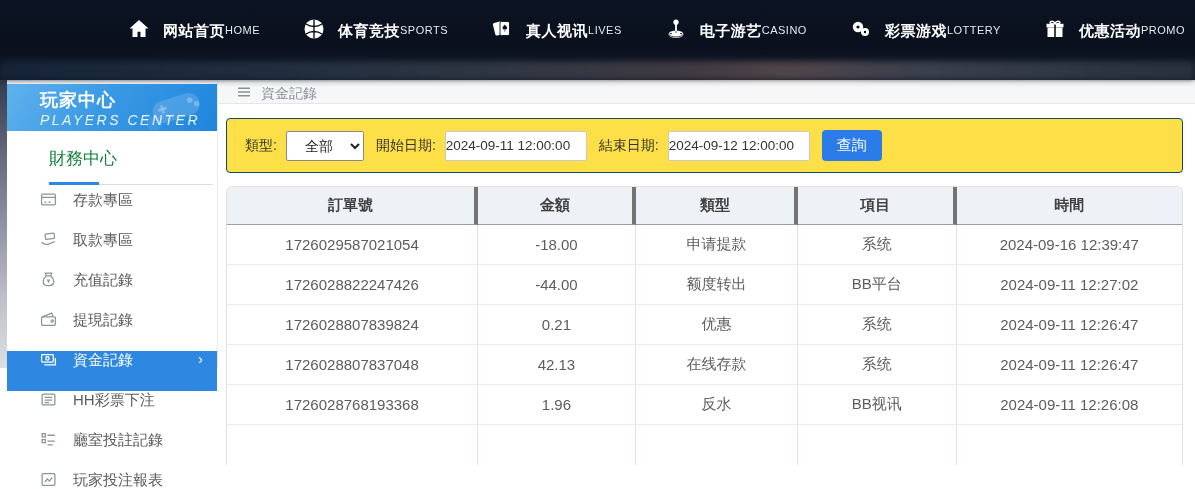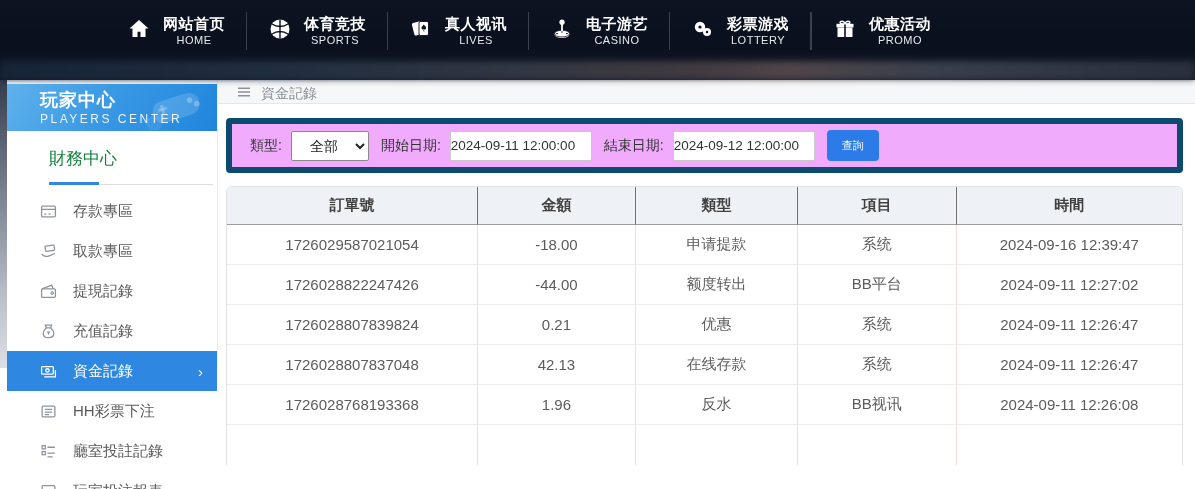--- a/index.html
+++ b/index.html
@@ -9,74 +9,74 @@
   
   .topnav { position:relative; height:80px;
     background:linear-gradient(180deg,#0c1322 0%,#0a101d 55%,#101726 100%); }
   .nav-banner { position:absolute; left:0; right:0; bottom:0; height:19px;
     background:linear-gradient(90deg,#17263a 0%,#233043 22%,#333a46 42%,#463e44 58%,#574a4e 66%,#3e4450 78%,#333a47 90%,#2c3340 100%);
     filter:blur(3px); opacity:.9; }
   .nav-items { position:relative; z-index:2; display:flex; align-items:center;
     height:62px; padding-left:106px; }
   .nav-item { display:flex; align-items:center; gap:12px; padding:0 21px; cursor:pointer; }
   .nav-item svg { width:24px; height:24px; flex:0 0 auto; }
-  .nav-text { display:flex; flex-direction:column; align-items:center; line-height:1.25;text-align:center; }
+  .nav-text { display:flex; flex-direction:row; align-items:center; line-height:1.25;text-align:center; }
   .nav-title { color:#fff; font-size:15px; font-weight:bold; letter-spacing:.5px; white-space:nowrap; }
   .nav-sub { color:#e6e9ee; font-size:11px; letter-spacing:.5px; }
   .nav-divider { width:1px; height:38px; background:#39404f; }
 
   
   .page { display:flex; height:288px; }
   .left-strip { width:7px;
     background:linear-gradient(180deg,#333b4d 0%,#5c6375 22%,#8d93a1 50%,#bfc3cc 78%,#dcdfe4 100%); }
 
   
   .sidebar { width:211px; background:#fff; padding-top:4px; border-right:1px solid #ebebeb; }
   .sidebar-header { position:relative; height:47px; overflow:hidden;
     background:linear-gradient(120deg,#5fb2ec 0%,#3b99e4 45%,#1f86dd 100%);
     padding:6px 0 0 33px; color:#fff; }
   .sidebar-title { font-size:18px; font-weight:bold; letter-spacing:1px; line-height:1.2; }
-  .sidebar-sub { font-size:12px; letter-spacing:2.5px; color:#eaf4fd; }
+  .sidebar-sub { font-size:14px; letter-spacing:2.5px; color:#eaf4fd;font-style:italic; }
   .pad-watermark { position:absolute; right:8px; top:2px; opacity:.55; }
   .sidebar-section { margin:16px 0 0 0; padding-left:42px; color:#15803d; font-size:17px; }
   .section-rule { position:relative; margin:12px 4px 6px 42px; height:3px; }
   .section-rule .gray { position:absolute; left:0; right:0; bottom:0; height:1px; background:#dcdcdc; }
   .section-rule .blue { position:absolute; left:0; bottom:0; width:50px; height:3px; background:#2e87e0; }
-  .menu-item { display:flex; align-items:center; height:40px; padding:0 14px 0 33px;
+  .menu-item { display:flex; height:40px; padding:0 14px 0 33px;
     color:#5a5a5a; font-size:15px; cursor:pointer; }
   .menu-item .mi-icon { width:17px; height:17px; margin-right:16px; color:#8d949c; flex:0 0 auto; }
   .menu-item.active { background:#2e87e0; color:#fff; }
   .menu-item.active .mi-icon { color:#fff; }
   .menu-item .chev { margin-left:auto; font-size:15px; line-height:1; }
 
   
   .main { flex:1; display:flex; flex-direction:column; padding-top:4px; min-width:0; }
   .breadcrumb { height:40px; background:#f6f7f9; border-bottom:1px solid #e6e6e6;
     display:flex; align-items:center; gap:9px; padding-left:18px;
     color:#8a9099; font-size:14px; }
   .content { padding:14px 12px 0 8px; }
 
   .filter-card { display:flex; align-items:center; height:55px;
-    border:6px solid #0c4a6e; border-radius:4px; padding:0 18px; background:#f0abfc; }
+    border:1px solid #0c4a6e; border-radius:4px; padding:0 18px; background:#fde047; }
   .f-label { font-size:14px; color:#333; margin-right:9px; white-space:nowrap; }
   .type-select { width:78px; height:30px; border:1px solid #8a8a8a; border-radius:2px;
     font-size:14px; color:#222; padding:0 4px; background:#fff; margin-right:12px;
     font-family:"Liberation Sans","DejaVu Sans",sans-serif;text-align:center; }
   .date-input { width:142px; height:30px; border:1px solid #c9c9c9; border-radius:2px;
     font-size:13.5px; color:#333; padding:0 0; margin-right:12px;
     font-family:"Liberation Sans","DejaVu Sans",sans-serif; }
   .search-btn { height:31px; padding:0 15px; background:#2b7ce9; color:#fff;
-    border:none; border-radius:4px; font-size:11px; cursor:pointer;
+    border:none; border-radius:4px; font-size:15px; cursor:pointer;
     font-family:"Liberation Sans","DejaVu Sans",sans-serif; }
 
   .table-wrap { margin-top:13px; border:1px solid #e2e2e2; border-bottom:none;
     border-radius:6px 6px 0 0; overflow:hidden; }
   table { width:100%; border-collapse:separate; border-spacing:0; table-layout:fixed; }
   th { height:38px; background:#eef1f5; color:#404040; font-size:15px; font-weight:bold;
-    border-bottom:1px solid #9d9d9d; border-right:1px solid #737373; text-align:center; }
+    border-bottom:1px solid #9d9d9d; border-right:4px solid #737373; text-align:center; }
   th:last-child { border-right:none; }
   td { height:40px; color:#5c5c5c; font-size:15px; text-align:center;
     border-right:1px solid #f3dcdc; border-bottom:1px solid #ededed; white-space:nowrap; }
   td:last-child { border-right:none; }
   tr.partial td { border-bottom:none; }
 </style>
 </head>
 <body>
 
 <header class="topnav">
@@ -204,33 +204,33 @@
     <div class="menu-item">
       <span class="mi-icon"><svg viewBox="0 0 16 16" width="17" height="17" fill="none" stroke="currentColor" stroke-width="1.2">
             <rect x="5" y="2.5" width="8.5" height="5" rx="0.8" transform="rotate(-8 9 5)"></rect>
             <path d="M1.5 10.5c2 2.3 4.5 2.6 7 1.6l5.5-2.2"></path>
           </svg></span>
       <span>取款專區</span>
     </div>
 
     <div class="menu-item">
       <span class="mi-icon"><svg viewBox="0 0 16 16" width="17" height="17" fill="none" stroke="currentColor" stroke-width="1.2">
+            <path d="M6 4.5 5 2h6l-1 2.5m-4 0h4c1.8 1.6 3 3.2 3 5.3 0 2.4-2 4-5 4s-5-1.6-5-4c0-2.1 1.2-3.7 3-5.3z"></path>
+            <path d="M6.5 8.5h3M8 8.5V11"></path>
+          </svg></span>
+      <span>充值記錄</span>
+    </div>
+
+    <div class="menu-item">
+      <span class="mi-icon"><svg viewBox="0 0 16 16" width="17" height="17" fill="none" stroke="currentColor" stroke-width="1.2">
             <path d="M2 5.5 11 2l1.2 3.2"></path>
             <rect x="1.5" y="5.5" width="13" height="8" rx="1"></rect>
             <circle cx="11.5" cy="9.5" r="1.1"></circle>
           </svg></span>
       <span>提現記錄</span>
-    </div>
-
-    <div class="menu-item">
-      <span class="mi-icon"><svg viewBox="0 0 16 16" width="17" height="17" fill="none" stroke="currentColor" stroke-width="1.2">
-            <path d="M6 4.5 5 2h6l-1 2.5m-4 0h4c1.8 1.6 3 3.2 3 5.3 0 2.4-2 4-5 4s-5-1.6-5-4c0-2.1 1.2-3.7 3-5.3z"></path>
-            <path d="M6.5 8.5h3M8 8.5V11"></path>
-          </svg></span>
-      <span>充值記錄</span>
     </div>
 
     <div class="menu-item active">
       <span class="mi-icon"><svg viewBox="0 0 16 16" width="17" height="17" fill="none" stroke="currentColor" stroke-width="1.2">
             <rect x="1.5" y="3.5" width="11" height="7" rx="0.8"></rect>
             <path d="M4 13h10.5V6.5"></path>
             <circle cx="7" cy="7" r="1.6"></circle>
           </svg></span>
       <span>資金記錄</span>
       <span class="chev">›</span>

